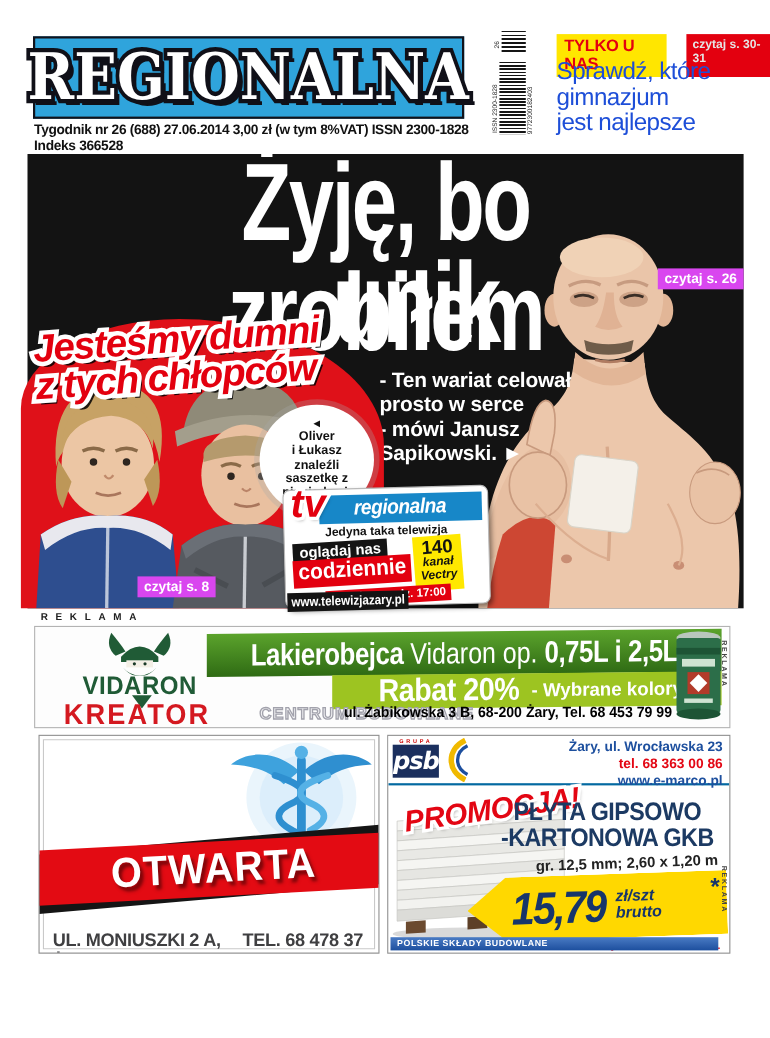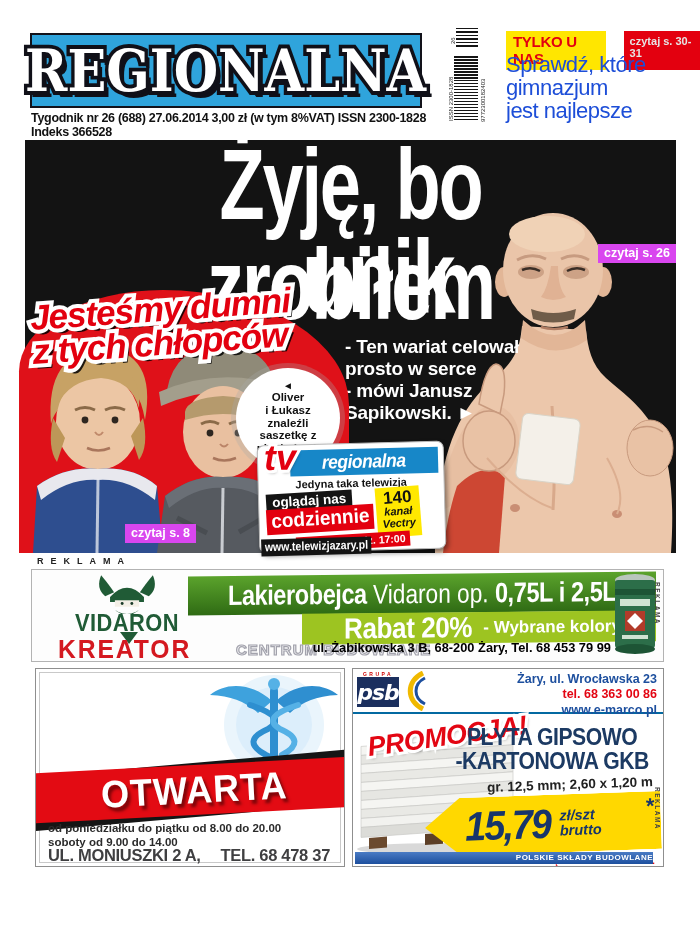--- a/index.html
+++ b/index.html
@@ -193,21 +193,21 @@
     background:#ffd800; clip-path:polygon(0 50%, 15% 0, 100% 0, 100% 100%, 15% 100%);
     transform:rotate(-2deg); display:flex; align-items:center; padding-left:40px;
     color:#17356b; }
   .price-main { font-size:41px; font-weight:900; font-style:italic; letter-spacing:-2px;
     transform:scaleX(0.92); transform-origin:left; line-height:1; }
   .price-units { margin-left:2px; font-weight:800; font-style:italic; font-size:14.5px; line-height:1.05; }
   .price-star { position:absolute; right:6px; top:2px; font-size:22px; font-weight:900; }
   .psb-note { position:absolute; right:8px; top:186px; font-size:9.5px; font-weight:800; color:#e30613; }
   .psb-footer { position:absolute; left:2px; bottom:2px; width:298px; height:12px;
     background:linear-gradient(180deg,#4a7bc4,#1d4f9e); color:#fff; font-size:8px;
-    font-weight:700; line-height:12px; padding-left:6px; letter-spacing:0.5px;text-align:right; }
+    font-weight:700; line-height:12px; padding-left:6px; letter-spacing:0.5px; }
 </style>
 </head>
 <body>
 
 <div id="page">
 
   <div class="masthead-box">
     <div class="ol masthead-title">
       <span class="under">REGIONALNA</span>
       <span class="over">REGIONALNA</span>
@@ -391,22 +391,20 @@
       <path d="M72 30 C94 10 120 12 134 24 C112 25 98 31 86 42 Z" fill="#2f8fd0"></path>
       <rect x="66" y="16" width="8" height="84" rx="4" fill="#2e8fd0"></rect>
       <circle cx="70" cy="13" r="6" fill="#55b1e6"></circle>
       <path d="M46 34 Q84 46 64 58 Q36 70 62 84 Q70 88 70 88" stroke="#2e8fd0" stroke-width="6" fill="none" stroke-linecap="round"></path>
       <path d="M94 34 Q56 46 76 58 Q104 70 78 84" stroke="#55b1e6" stroke-width="6" fill="none" stroke-linecap="round"></path>
     </svg>
     <div class="otwarta-shadow"></div>
     <div class="otwarta-band">
       <span class="t">OTWARTA</span>
     </div>
-    <div class="apteka-hours" style="white-space: pre-line;">od poniedziałku do piątku od 8.00 do 20.00
-soboty od 9.00 do 14.00</div>
     <div class="apteka-foot">
       <span>UL. MONIUSZKI 2 A, ŻARY</span>
       <span>TEL. 68 478 37 73</span>
     </div>
   </div>
 
   <div class="psb-box">
     <div class="psb-header">
       <div class="psb-logo">
         <span class="psb-grupa">GRUPA</span>

